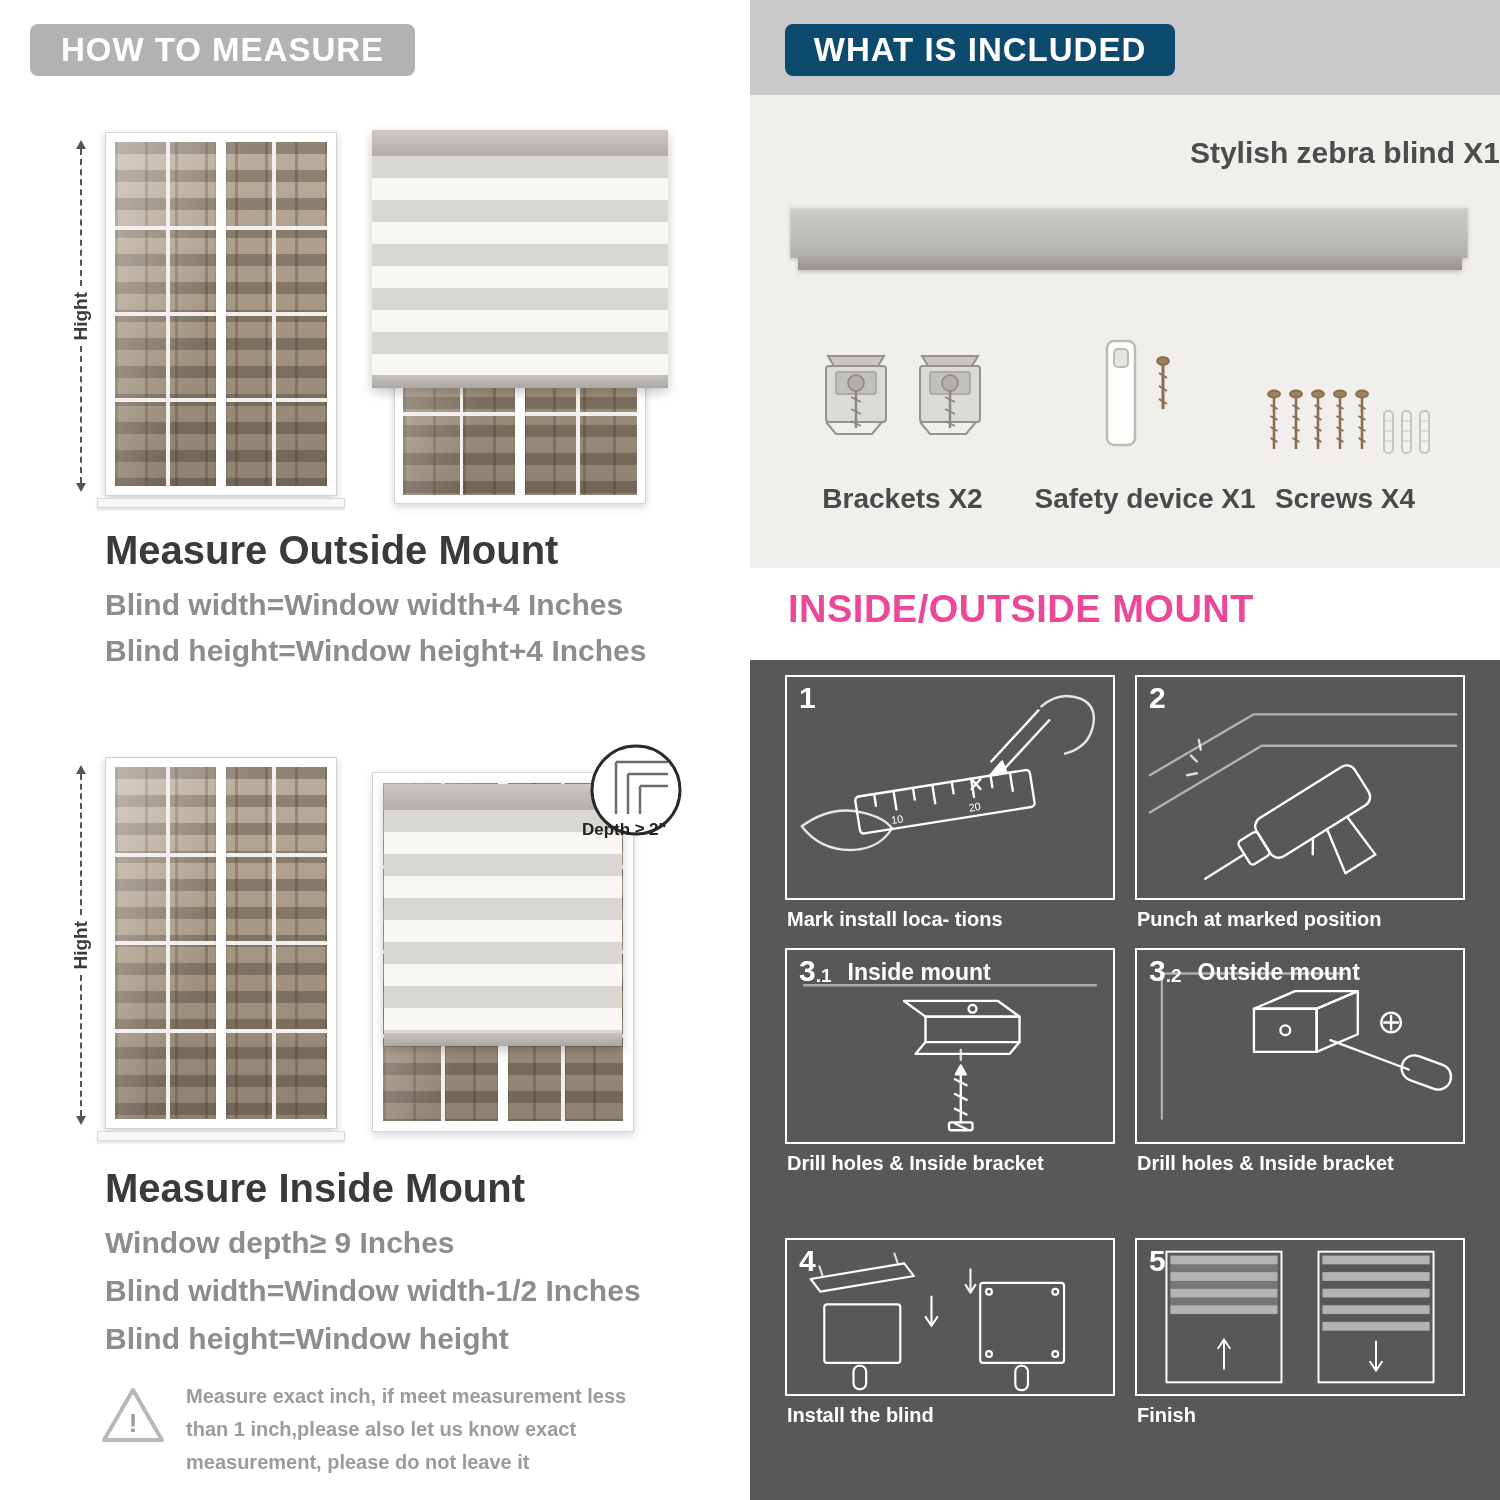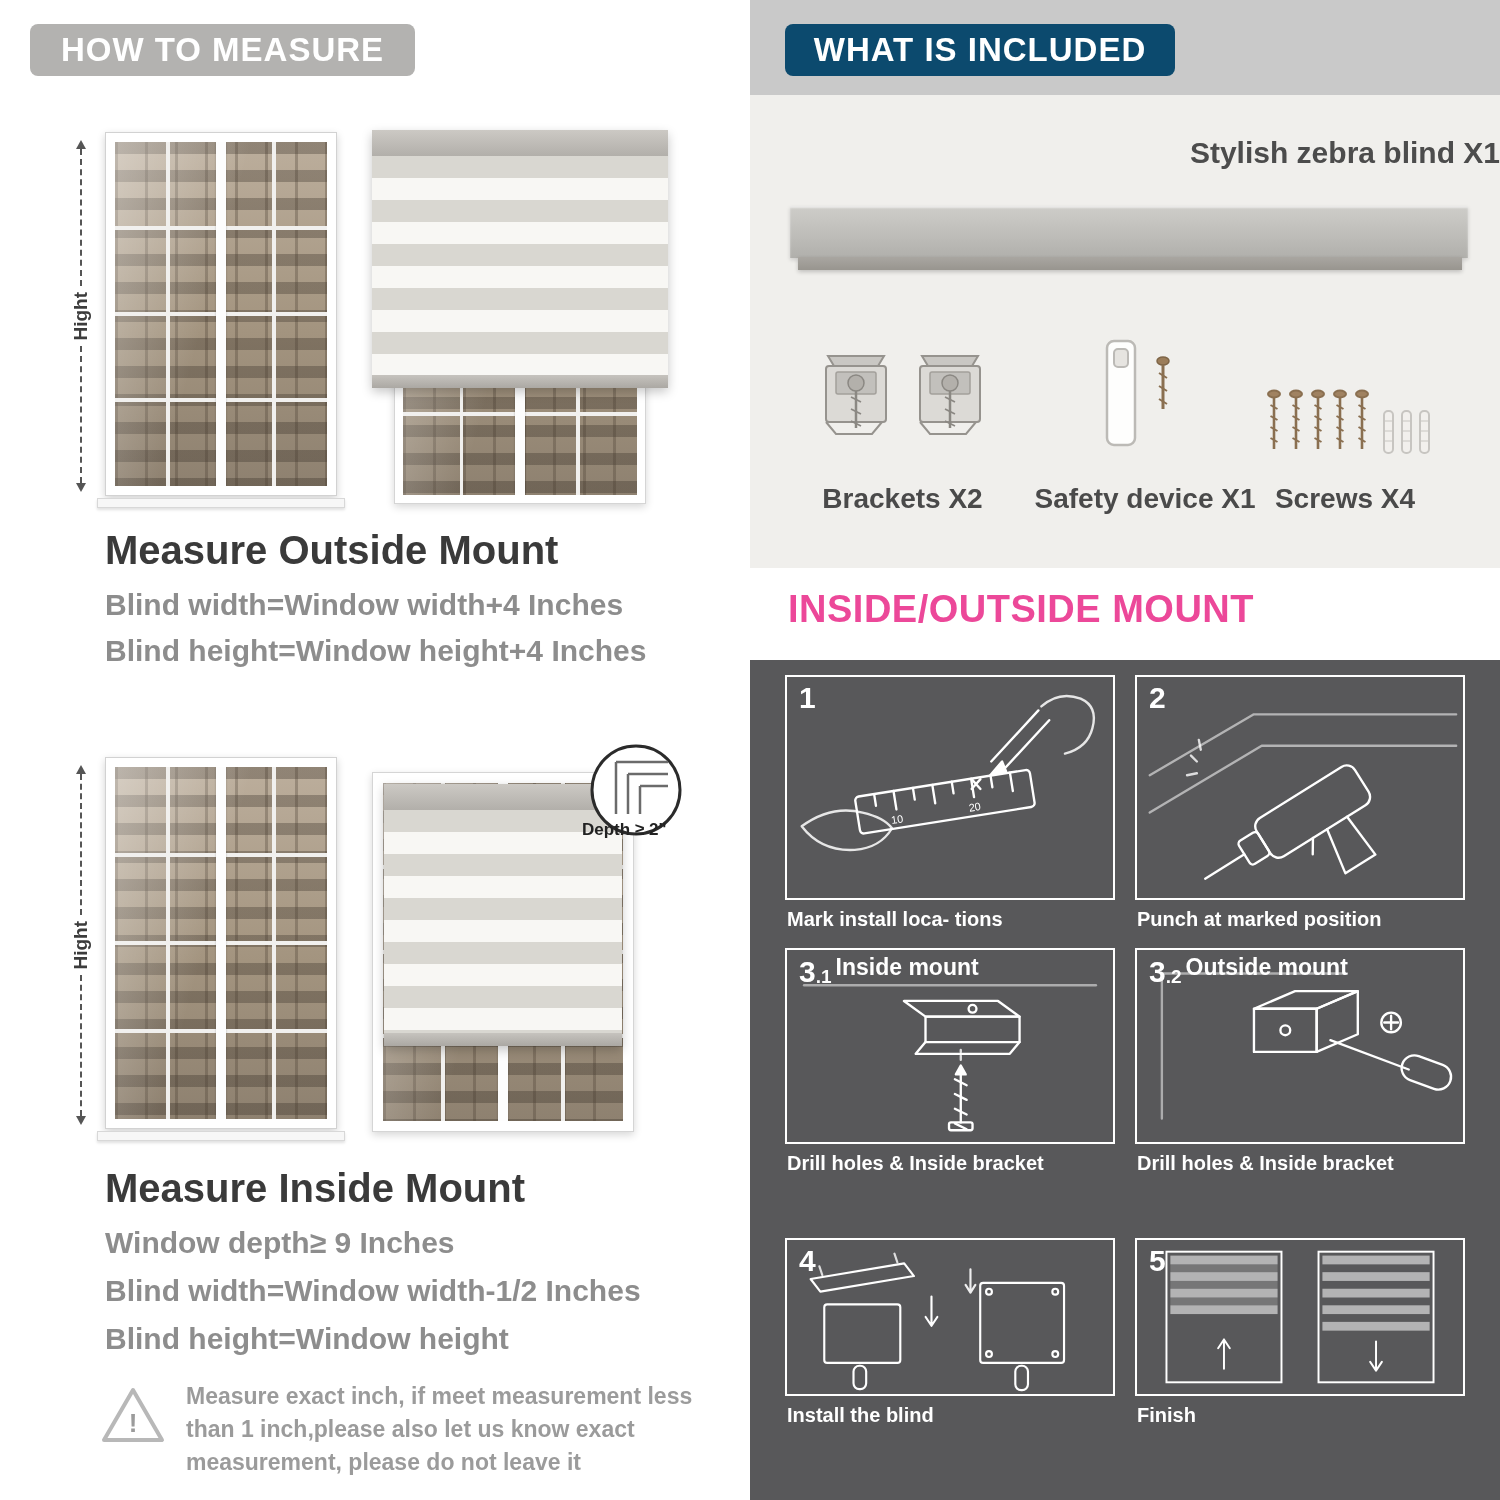--- a/index.html
+++ b/index.html
@@ -67,21 +67,21 @@
     background:#fff; border:1px solid #d5d5d5; padding:8px; box-shadow:0 3px 8px rgba(0,0,0,.16);
   }
   .blind.inside .bwin { left:0; right:0; top:0; padding:10px; }
   .blind .shade { position:absolute; left:0; right:0; top:0; display:flex; flex-direction:column; box-shadow:0 4px 10px rgba(0,0,0,.22); }
   .blind.inside .shade { left:12px; right:12px; top:12px; }
   .cassette { height:26px; background:linear-gradient(180deg,#ccc9c4,#b2afaa); }
   .stripes  { flex:1; background:repeating-linear-gradient(180deg,#d9d7d1 0 22px,#f8f7f4 22px 44px); }
   .rail     { height:13px; background:linear-gradient(180deg,#c6c3be,#aba8a3); }
 
   
-  .noteline { font-weight:bold; font-size:23px; color:#9b9b9b; line-height:33px; }
+  .noteline { font-weight:bold; font-size:20px; color:#9b9b9b; line-height:33px; }
   .depth-label { position:absolute; font-weight:bold; font-size:17px; color:#222; }
 
   
   .rt-band { position:absolute; left:750px; top:0; width:750px; height:95px; background:#c9c9c9; }
   .rt-body { position:absolute; left:750px; top:95px; width:750px; height:473px; background:#f0efec; }
   .blind-name { position:absolute; left:750px; top:136px; width:750px; text-align:right; font-weight:bold; font-size:30px; color:#4c4c4c; }
   .headrail {
     position:absolute; left:790px; top:206px; width:678px; height:52px;
     background:linear-gradient(180deg,#cecdc9 0%,#bdbcb8 60%,#b0afab 100%);
     box-shadow:inset 0 2px 2px rgba(255,255,255,.6), 0 2px 4px rgba(0,0,0,.15);
@@ -90,21 +90,21 @@
   .item-label { position:absolute; top:483px; font-weight:bold; font-size:28px; color:#4a4a4a; text-align:center; }
 
   
   .white-band { position:absolute; left:750px; top:568px; width:750px; height:92px; background:#ffffff; }
   .mount-heading { position:absolute; left:788px; top:588px; font-weight:bold; font-size:38px; color:#ec4899; letter-spacing:.5px; }
   .dark { position:absolute; left:750px; top:660px; width:750px; height:840px; background:#58585a; }
   .step-panel { position:absolute; border:2px solid #ffffff; }
   .step-svg { position:absolute; inset:0; width:100%; height:100%; }
   .step-num { position:absolute; top:6px; left:12px; color:#fff; font-weight:bold; font-size:30px; display:flex; align-items:flex-end; line-height:1; z-index:2; }
   .step-num .sub { font-size:19px; padding-bottom:1px; }
-  .step-num .slabel { font-size:23px; margin-left:4px; padding-bottom:8px; }
+  .step-num .slabel { font-size:23px; margin-left:16px; padding-bottom:2px; }
   .caption { position:absolute; color:#ffffff; font-weight:bold; font-size:20px; }
 </style>
 </head>
 <body>
 
 <div id="canvas">
 
   <div class="pill pill-left" style="left:30px;top:24px;width:385px;height:52px">HOW TO MEASURE</div>
 
   <div class="measure-h" style="left:110px;top:112px;width:222px">

